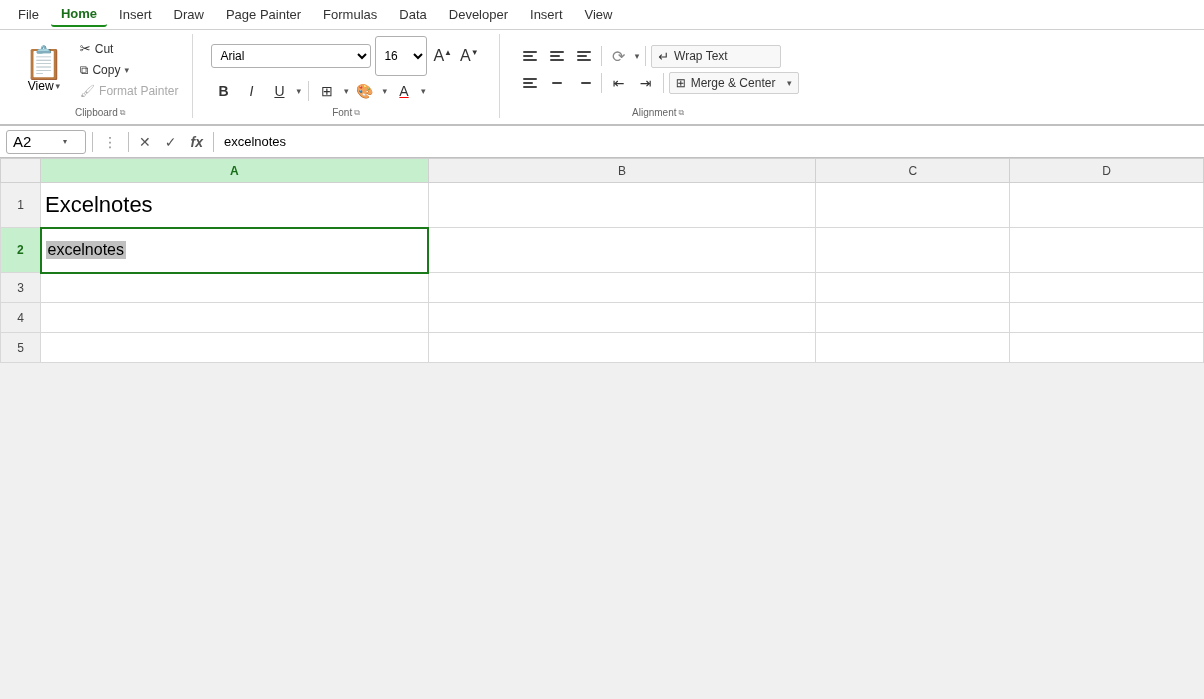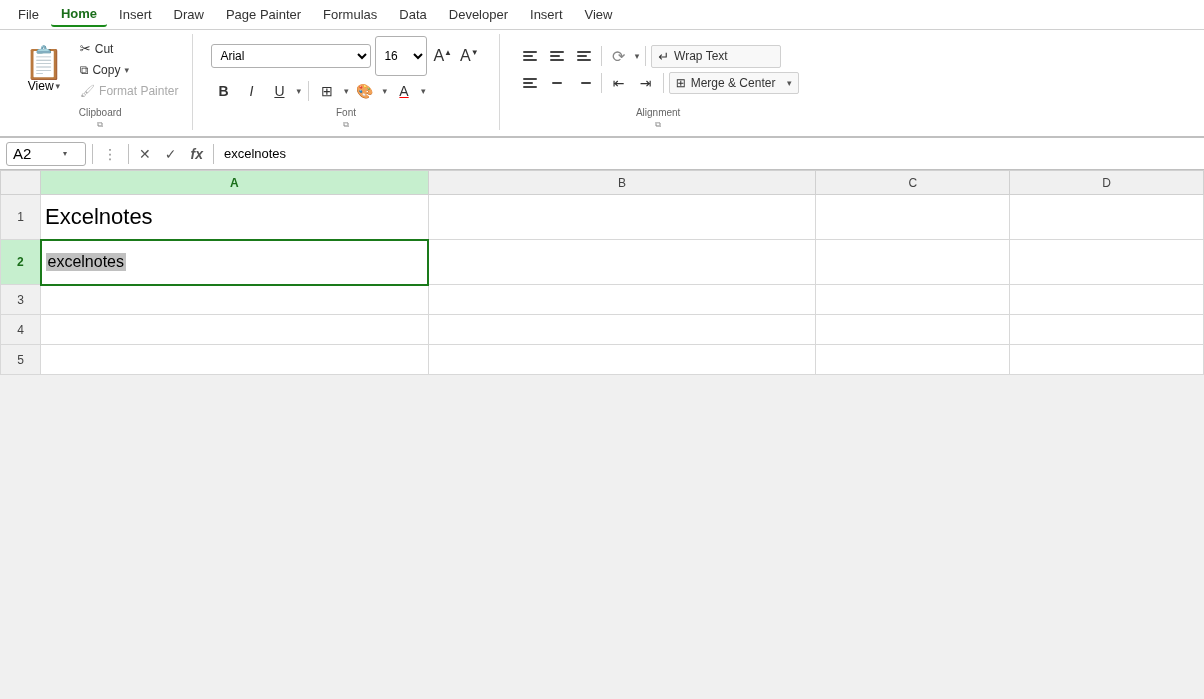--- a/index.html
+++ b/index.html
@@ -55,21 +55,20 @@
     .ribbon-group-label {
       font-size: 10px;
       color: #666;
       padding-top: 2px;
       text-align: center;
       display: flex;
       align-items: center;
       gap: 2px;
       width: 100%;
       justify-content: center;
-      flex-direction: column;
     }
     .ribbon-group-label .expand-icon {
       font-size: 8px;
       color: #888;
       cursor: pointer;
     }
 
     
     .clipboard-section {
       display: flex;

